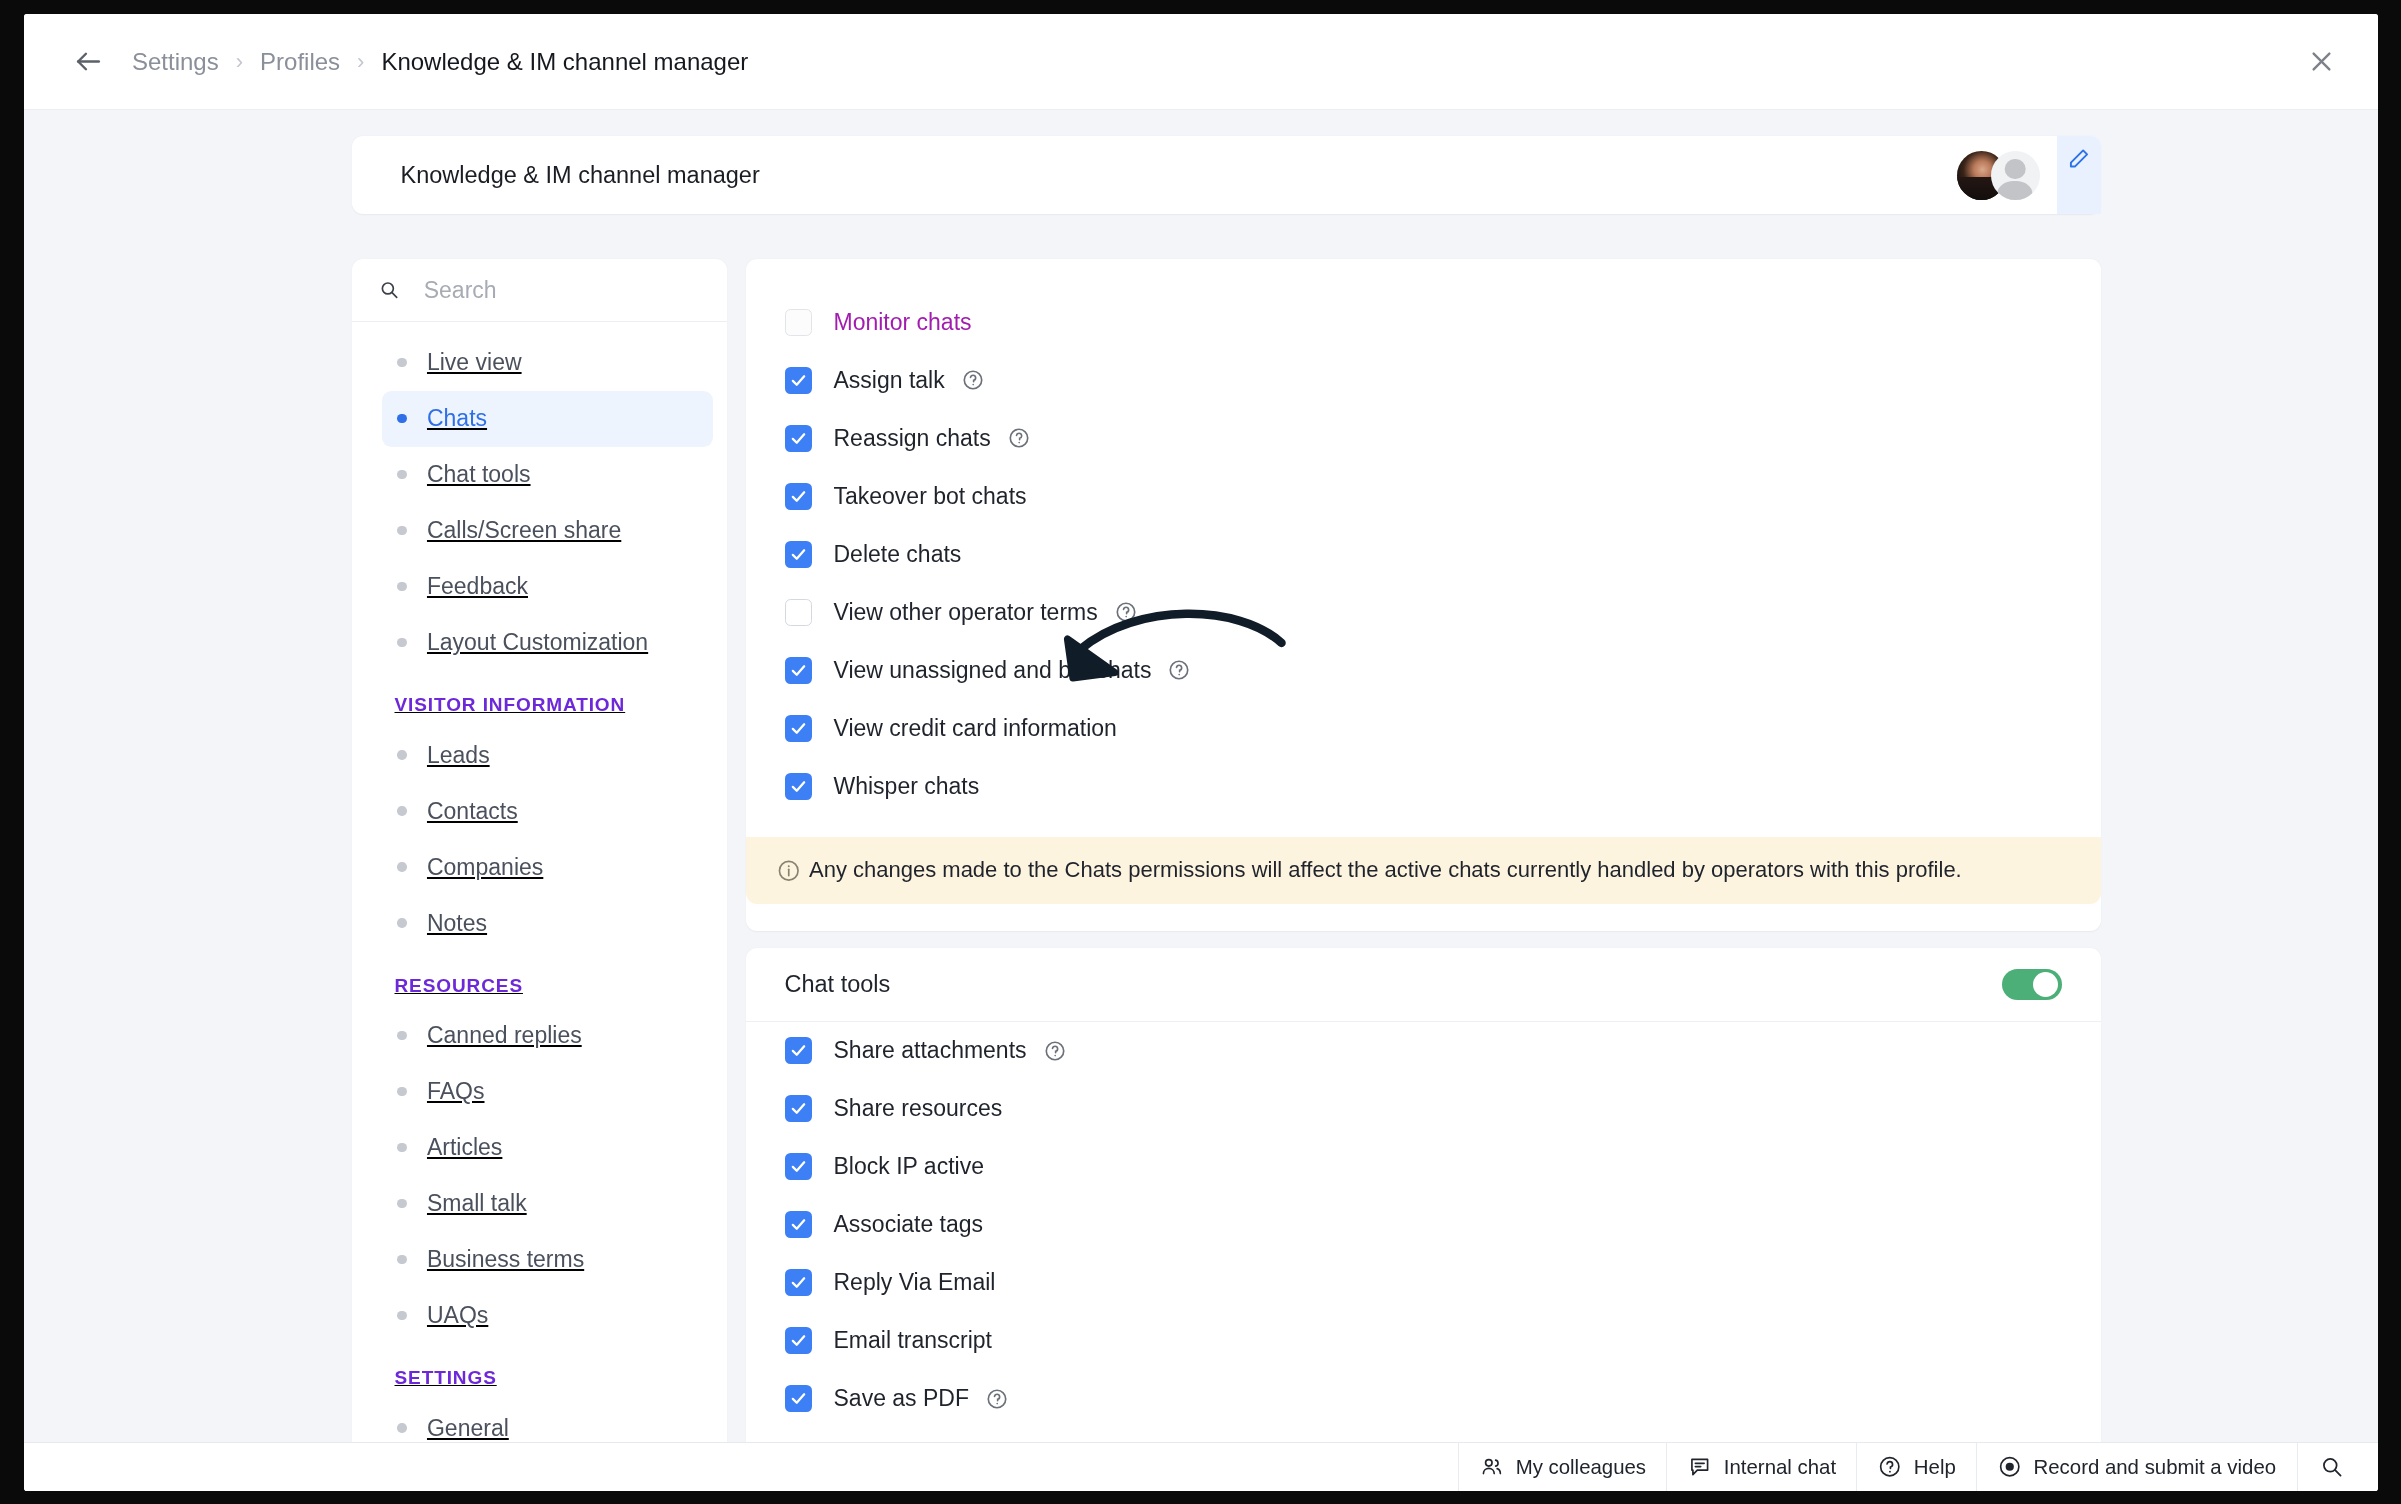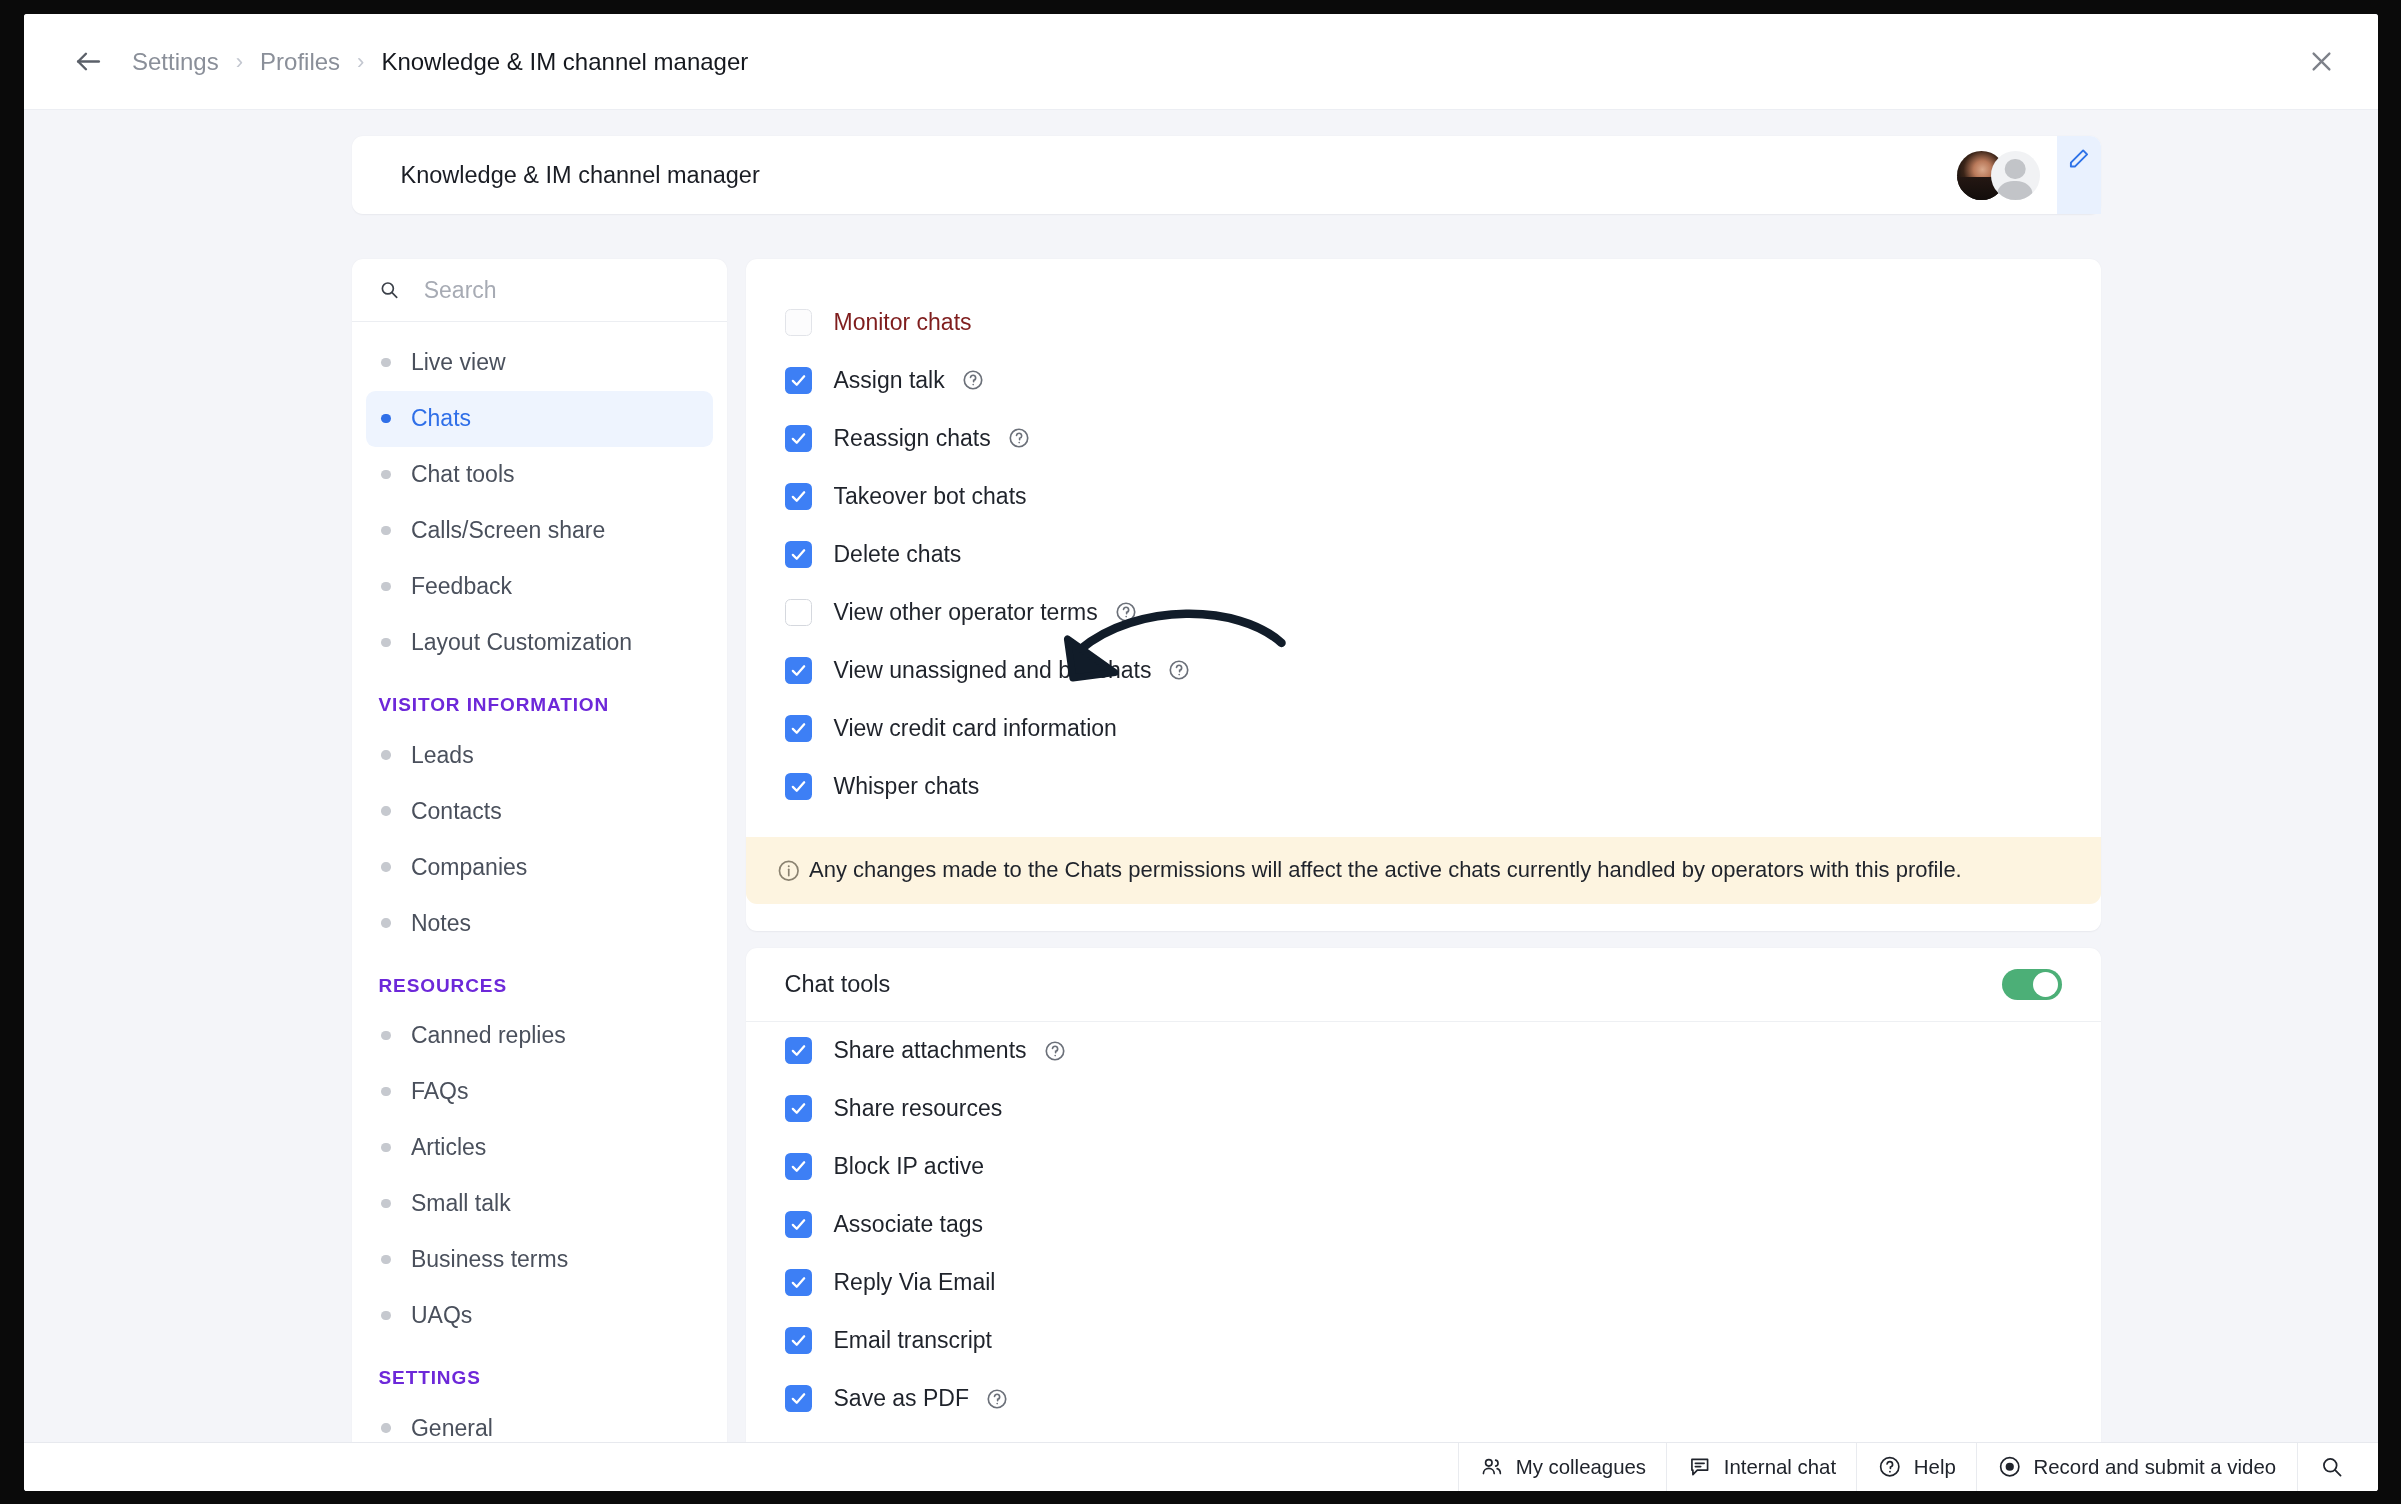--- a/index.html
+++ b/index.html
@@ -179,21 +179,21 @@
   }
   .search-input::placeholder { color: #a7abb4; }
   .nav {
     flex: 1 1 auto;
     overflow: hidden;
     padding-top: 3.1px;
     position: relative;
   }
   .nav-clip {
     position: absolute;
-    left: 0; right: 0; top: -22px;
+    left: 16px; right: 0; top: -22px; text-decoration: underline;
   }
   .nav-group-title {
     font-size: 19px;
     font-weight: bold;
     letter-spacing: 0.9px;
     color: #6d28d9;
     padding: 23.5px 0 11px 27px;
   }
   .nav-item {
     height: 56px;
@@ -252,21 +252,21 @@
   }
   .cbox.on { background: #3d7ff5; }
   .cbox.off { background: #ffffff; border: 1.6px solid #d5d8de; }
   .cbox.off.disabled { border-color: #e2e4e9; background: #fcfcfd; }
   .check-label {
     font-size: 23px;
     color: #1f232b;
     margin-left: 22px;
     white-space: nowrap;
   }
-  .check-label.disabled { color: #7f1d1d; }
+  .check-label.disabled { color: #a21caf; }
   .help-icon {
     margin-left: 17px;
     width: 22px; height: 22px;
     flex: 0 0 auto;
     cursor: pointer;
   }
 
   .notice {
     background: #fdf4e0;
     border-radius: 0 0 11px 11px;

